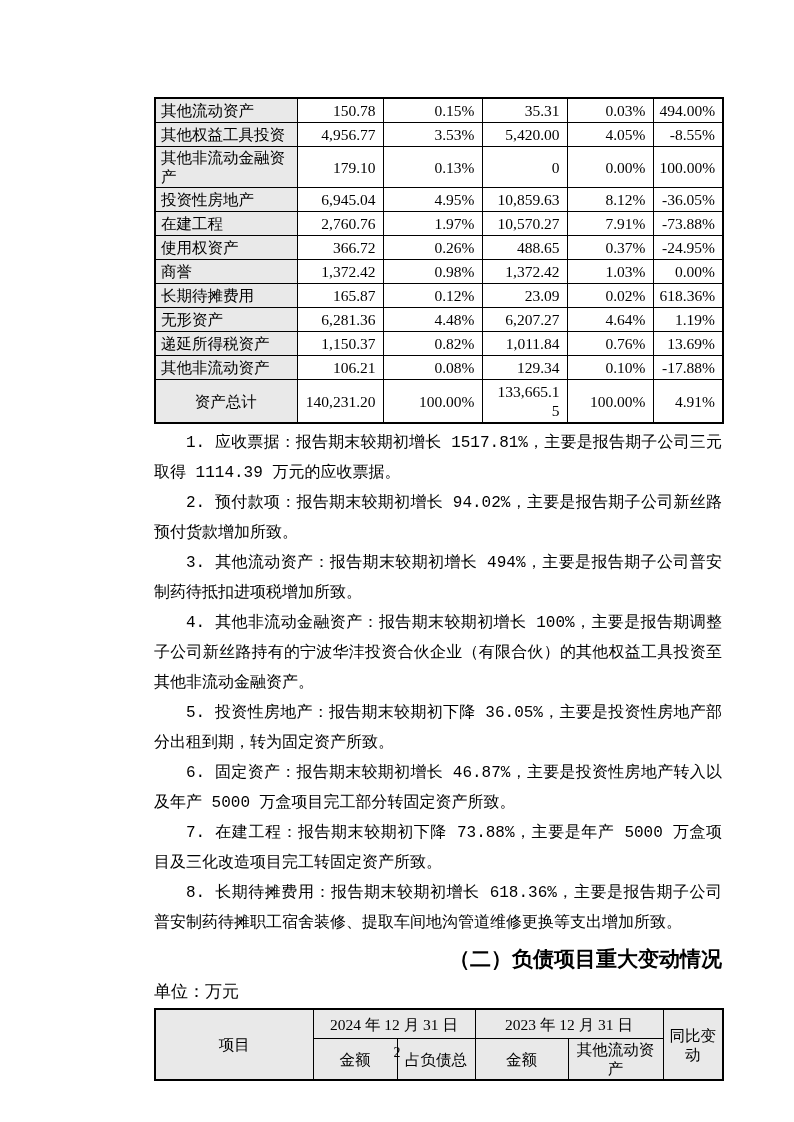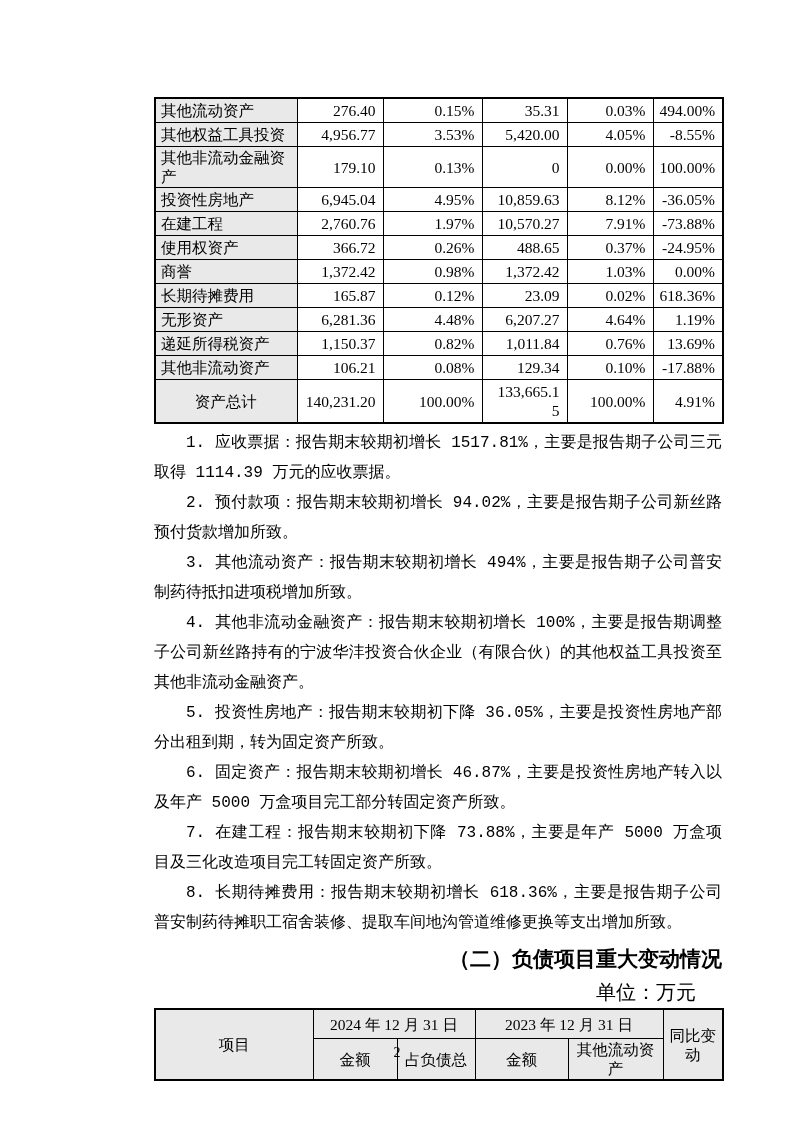--- a/index.html
+++ b/index.html
@@ -66,23 +66,22 @@
     margin:7px 0 0 33px;
     font-family:"Liberation Sans","DejaVu Sans",sans-serif;
     font-weight:bold;
     font-size:21px;
     line-height:27px;
     text-align:right;
   }
   .unit-label{
     margin-top:9px;
     margin-bottom:5px;
-    text-align:right;
     padding-right:26px;
-    font-size:20px;
+    font-size:17px;
     line-height:22px;
   }
   
   .tbl-liab td{
     height:26px;
     text-align:center;
     background:#e9e9e9;
   }
   
   .pagenum{
@@ -104,21 +103,21 @@
         <col style="width:142px">
           <col style="width:86px">
           <col style="width:99px">
         <col style="width:85px">
           <col style="width:86px">
           <col style="width:70px">
       </colgroup>
       <tbody id="asset-rows">
           <tr>
             <td class="item">其他流动资产</td>
-            <td class="num">276.40</td>
+            <td class="num">150.78</td>
             <td class="num">0.15%</td>
             <td class="num">35.31</td>
             <td class="num">0.03%</td>
             <td class="num">494.00%</td>
           </tr>
           <tr>
             <td class="item">其他权益工具投资</td>
             <td class="num">4,956.77</td>
             <td class="num">3.53%</td>
             <td class="num">5,420.00</td>

